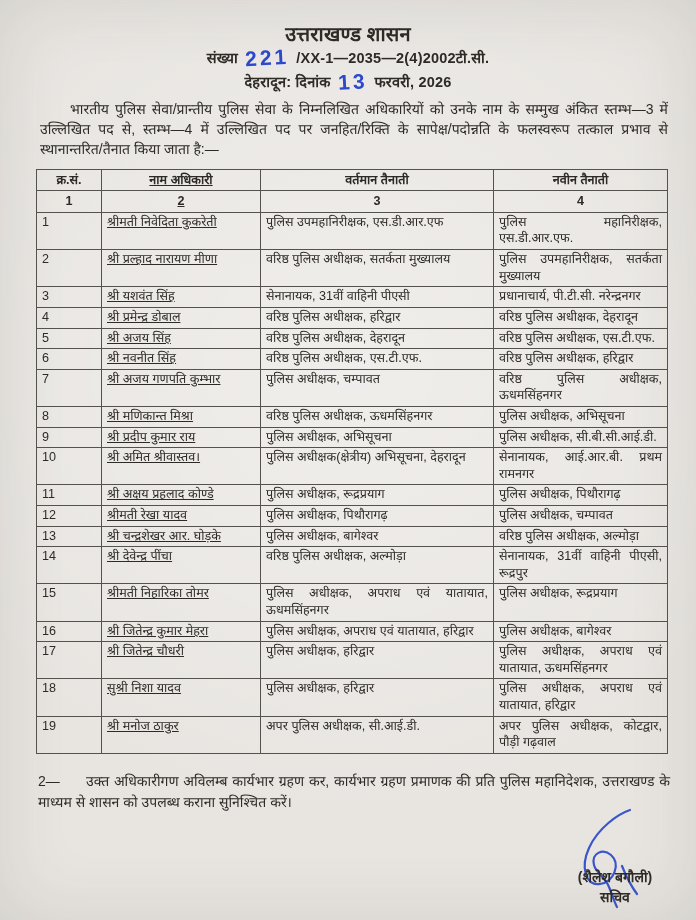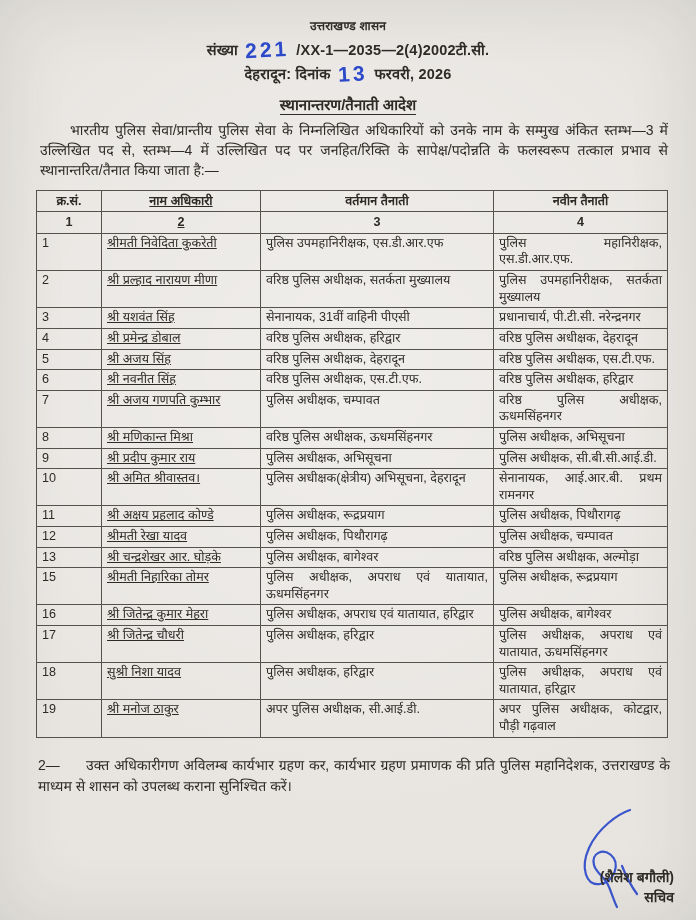--- a/index.html
+++ b/index.html
@@ -24,21 +24,21 @@
       var(--paper);
     box-shadow:inset 0 0 70px rgba(60,55,45,.12);
   }
   .hdrline{
     text-align:center;
     font-size:14.5px;
     font-weight:600;
     line-height:21px;
     letter-spacing:.2px;
   }
-  .org{padding-top:16px;font-size:12px;font-weight:700;}
+  .org{padding-top:24px;font-size:20px;font-weight:700;}
   .hw{
     display:inline-block;
     color:var(--pen);
     font-size:21px;
     font-weight:600;
     letter-spacing:3px;
     line-height:1;
     transform:rotate(-3deg) translateY(2px);
     padding:0 3px;
   }
@@ -75,23 +75,23 @@
   .closing{
     margin:17px 26px 0 38px;
     font-size:14px;
     font-weight:400;
     line-height:1.5;
     text-align:justify;
   }
   .pnum{display:inline-block;width:48px;}
   .sig-block{
     position:absolute;
-    top:868px;right:22px;
+    top:868px;right:6px;
     width:150px;
-    text-align:right;
+    text-align:center;
     font-size:14px;
     font-weight:600;
     line-height:1.4;
   }
   .sig-mark{
     position:absolute;
     top:806px;right:48px;
     width:82px;height:104px;
     pointer-events:none;
   }
@@ -109,23 +109,20 @@
     <span class="hw">221</span>
     <span>/XX-1—2035—2(4)2002टी.सी.</span>
   </div>
 
   <div class="hdrline">
     <span>देहरादून: दिनांक</span>
     <span class="hw">13</span>
     <span>फरवरी, 2026</span>
   </div>
 
-  <div class="title-line">
-    <span class="underlined">स्थानान्तरण/तैनाती आदेश</span>
-  </div>
 
   <p class="intro">भारतीय पुलिस सेवा/प्रान्तीय पुलिस सेवा के निम्नलिखित अधिकारियों को उनके नाम के सम्मुख अंकित स्तम्भ—3 में उल्लिखित पद से, स्तम्भ—4 में उल्लिखित पद पर जनहित/रिक्ति के सापेक्ष/पदोन्नति के फलस्वरूप तत्काल प्रभाव से स्थानान्तरित/तैनात किया जाता है:—</p>
 
   <table class="order">
     <thead>
       <tr>
         <th class="c1">क्र.सं.</th>
         <th class="c2">नाम अधिकारी</th>
         <th class="c3">वर्तमान तैनाती</th>
         <th class="c4">नवीन तैनाती</th>
@@ -222,20 +219,26 @@
     <td class="c4">पुलिस अधीक्षक, चम्पावत</td>
   </tr>
 
   <tr>
     <td class="c1">13</td>
     <td class="c2">श्री चन्द्रशेखर आर. घोड़के</td>
     <td class="c3">पुलिस अधीक्षक, बागेश्वर</td>
     <td class="c4">वरिष्ठ पुलिस अधीक्षक, अल्मोड़ा</td>
   </tr>
 
+  <tr>
+    <td class="c1">14</td>
+    <td class="c2">श्री देवेन्द्र पींचा</td>
+    <td class="c3">वरिष्ठ पुलिस अधीक्षक, अल्मोड़ा</td>
+    <td class="c4">सेनानायक, 31वीं वाहिनी पीएसी, रूद्रपुर</td>
+  </tr>
 
   <tr>
     <td class="c1">15</td>
     <td class="c2">श्रीमती निहारिका तोमर</td>
     <td class="c3">पुलिस अधीक्षक, अपराध एवं यातायात, ऊधमसिंहनगर</td>
     <td class="c4">पुलिस अधीक्षक, रूद्रप्रयाग</td>
   </tr>
 
   <tr>
     <td class="c1">16</td>

